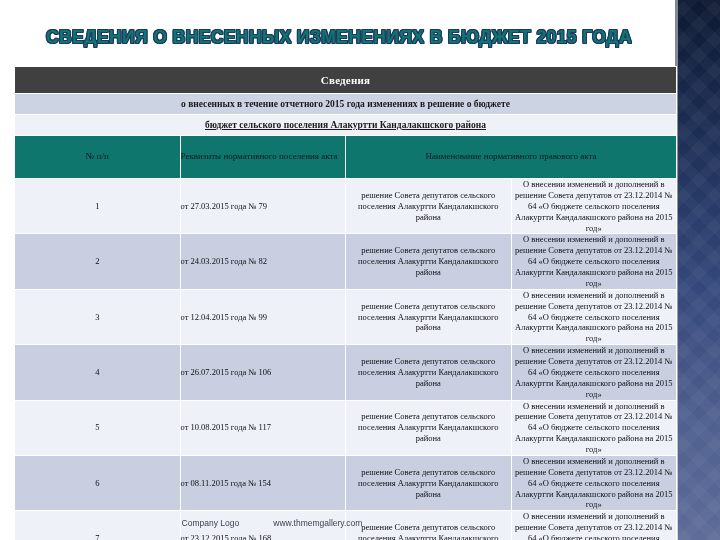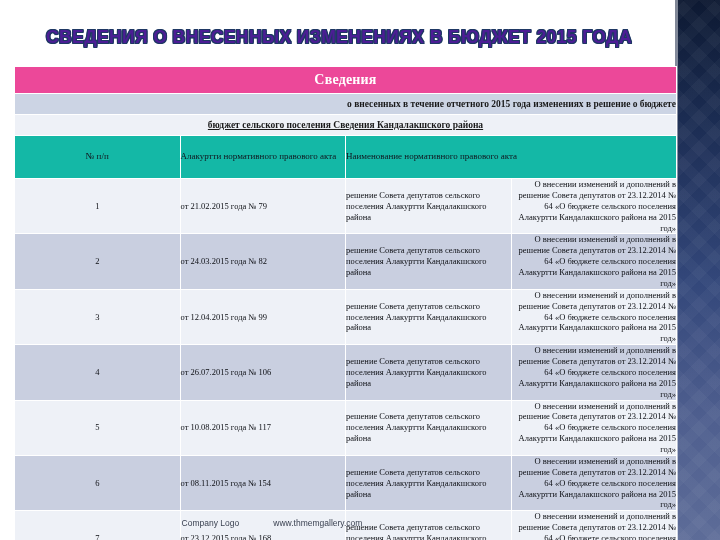--- a/index.html
+++ b/index.html
@@ -51,21 +51,21 @@
   #slide-title {
     position: absolute;
     top: 27px;
     left: 0;
     width: 678px;
     text-align: center;
     font-family: "Liberation Sans", sans-serif;
     font-weight: bold;
     font-size: 17.5px;
     letter-spacing: 0.4px;
-    color: #4c1d95;
+    color: #0f766e;
     -webkit-text-stroke: 1px #1f3864;
     paint-order: stroke fill;
     text-shadow:
       -1px 0 #1f3864, 1px 0 #1f3864,
        0 -1px #1f3864, 0 1px #1f3864,
       -1px -1px #1f3864, 1px -1px #1f3864,
       -1px 1px #1f3864, 1px 1px #1f3864;
     z-index: 3;
     white-space: nowrap;
   }
@@ -80,70 +80,70 @@
     table-layout: fixed;
     z-index: 2;
   }
   #data-table td, #data-table th {
     border: 1px solid #ffffff;
     padding: 0;
     vertical-align: middle;
   }
 
   .banner-row td {
-    background: #ec4899;
+    background: #404040;
     color: #ffffff;
     text-align: center;
     font-weight: bold;
-    font-size: 14px;
+    font-size: 11px;
     height: 26px;
     letter-spacing: 0.2px;
   }
   .subtitle-row-a td {
     background: #ccd4e4;
     color: #1a1a1a;
-    text-align: right;
+    text-align: center;
     font-weight: bold;
     font-size: 9.5px;
     height: 20px;
   }
   .subtitle-row-b td {
     background: #eef1f7;
     color: #1a1a1a;
     text-align: center;
     font-weight: bold;
     font-size: 9.5px;
     height: 20px;
   }
   .subtitle-row-b td span { text-decoration: underline; }
 
   .colhead-row td {
-    background: #14b8a6;
+    background: #0f766e;
     color: #11161f;
     text-align: center;
     font-size: 9px;
     height: 42px;
     line-height: 1.25;
     padding: 2px 4px;
   }
 
   tbody tr.data-row td {
     font-size: 8.5px;
     color: #0d0f14;
     line-height: 1.28;
     height: 35px;
     padding: 2px 4px;
   }
   tbody tr.data-row.odd td  { background: #eef1f7; }
   tbody tr.data-row.even td { background: #c9cfe0; }
 
   td.c-num   { text-align: center; width: 34px; }
   td.c-req   { text-align: left;   width: 92px; }
-  td.c-name  { text-align: left;   width: 235px; }
-  td.c-title { text-align: right;   width: 300px; }
+  td.c-name  { text-align: center;   width: 235px; }
+  td.c-title { text-align: center;   width: 300px; }
 
   
   #footer {
     position: absolute;
     left: 0;
     top: 518px;
     width: 544px;
     display: flex;
     justify-content: center;
     gap: 34px;
@@ -163,30 +163,30 @@
 
 <table id="data-table">
   <tbody id="table-body">
     <tr class="banner-row">
       <td colspan="4">Сведения</td>
     </tr>
     <tr class="subtitle-row-a">
       <td colspan="4">о внесенных в течение отчетного 2015 года изменениях в решение о бюджете</td>
     </tr>
     <tr class="subtitle-row-b">
-      <td colspan="4"><span>бюджет сельского поселения Сведения Кандалакшского района</span></td>
+      <td colspan="4"><span>бюджет сельского поселения Алакуртти Кандалакшского района</span></td>
     </tr>
     <tr class="colhead-row">
       <td class="c-num">№ п/п</td>
-      <td class="c-req">Алакуртти нормативного правового акта</td>
+      <td class="c-req">Реквизиты нормативного поселения акта</td>
       <td class="c-name" colspan="2">Наименование нормативного правового акта</td>
     </tr>
   <tr class="data-row odd">
         <td class="c-num">1</td>
-        <td class="c-req">от 21.02.2015 года № 79</td>
+        <td class="c-req">от 27.03.2015 года № 79</td>
         <td class="c-name">решение Совета депутатов сельского поселения Алакуртти Кандалакшского района</td>
         <td class="c-title">О внесении изменений и дополнений в решение Совета депутатов от 23.12.2014 № 64 «О бюджете сельского поселения Алакуртти Кандалакшского района на 2015 год»</td>
       </tr>
       <tr class="data-row even">
         <td class="c-num">2</td>
         <td class="c-req">от 24.03.2015 года № 82</td>
         <td class="c-name">решение Совета депутатов сельского поселения Алакуртти Кандалакшского района</td>
         <td class="c-title">О внесении изменений и дополнений в решение Совета депутатов от 23.12.2014 № 64 «О бюджете сельского поселения Алакуртти Кандалакшского района на 2015 год»</td>
       </tr>
       <tr class="data-row odd">

